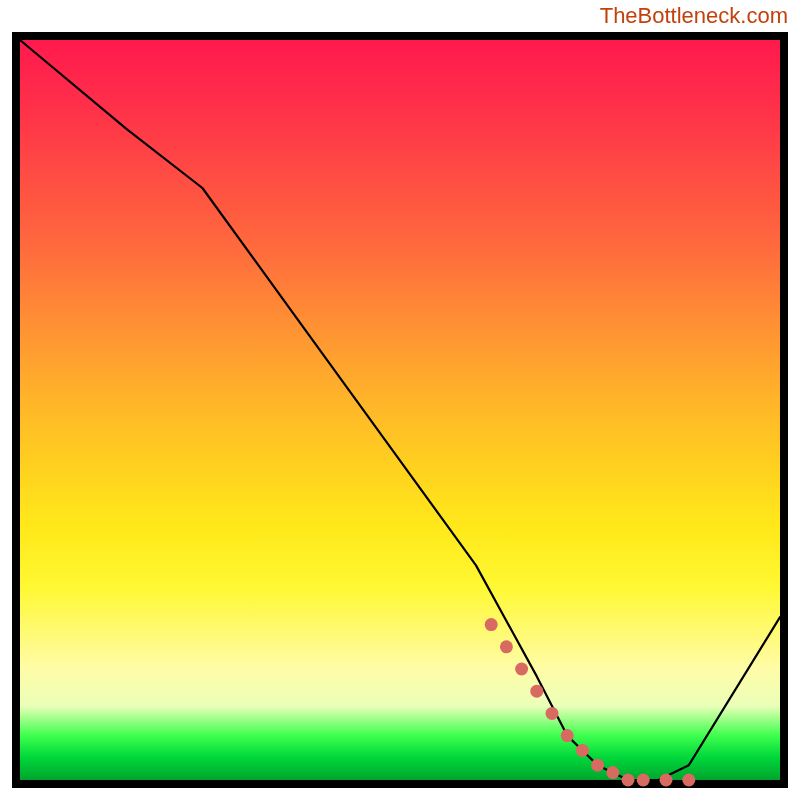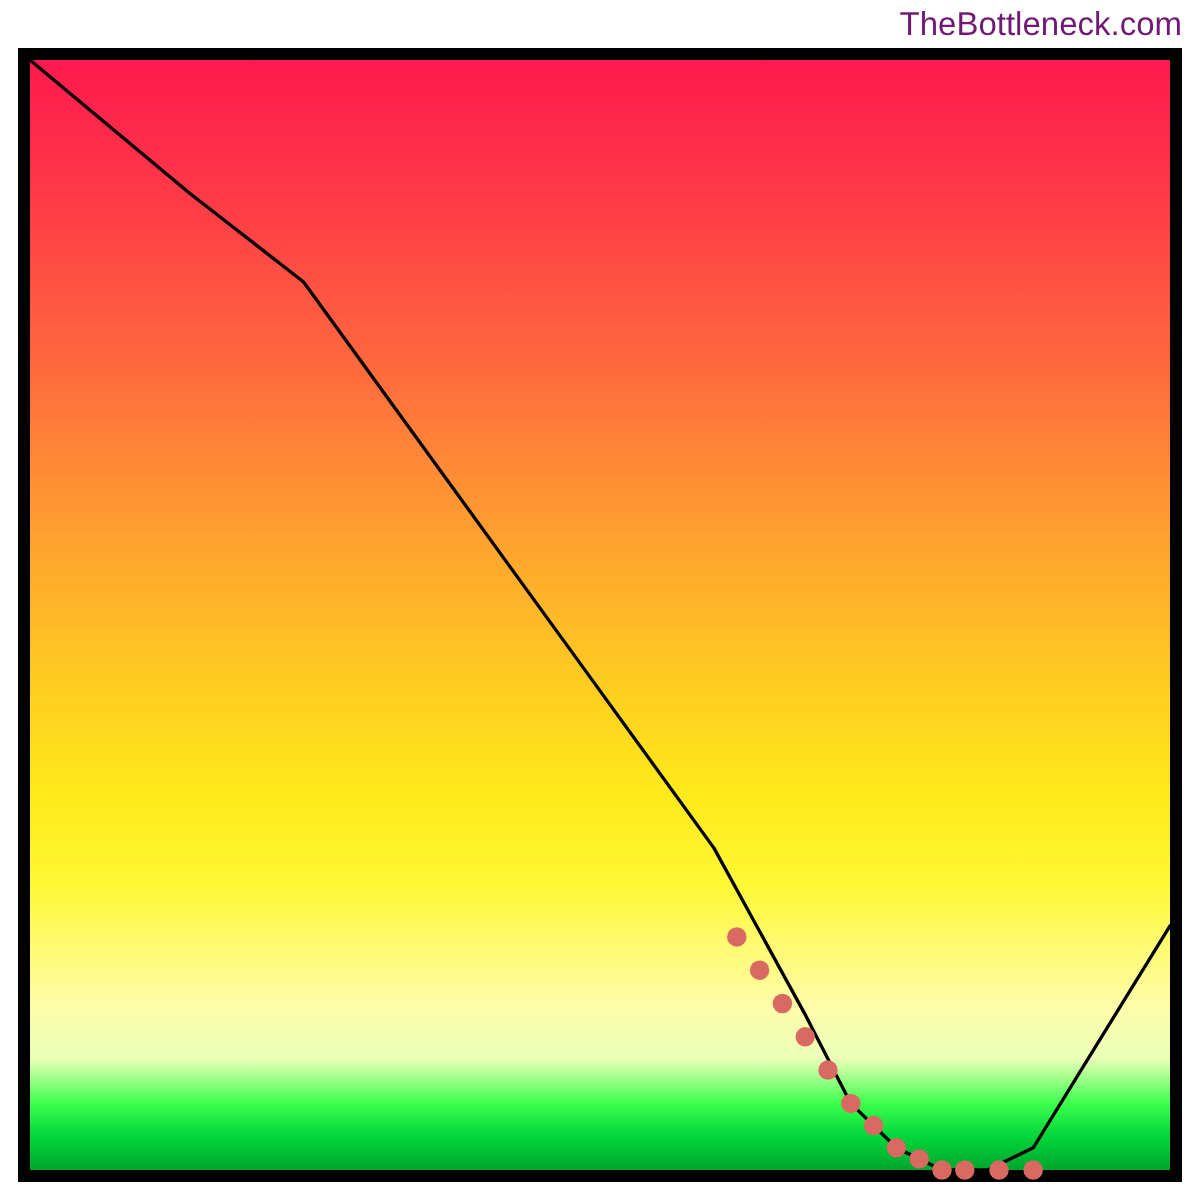--- a/index.html
+++ b/index.html
@@ -11,21 +11,21 @@
   .wrap {
     width: 800px;
     height: 800px;
     position: relative;
     background: #ffffff;
   }
   .watermark {
     position: absolute;
     top: 3px;
     right: 12px;
-    color: #701a75;
+    color: #c2410c;
     font-size: 22px;
     font-weight: 500;
     z-index: 10;
   }
   .plot {
     position: absolute;
     top: 32px;
     left: 12px;
     width: 776px;
     height: 756px;

